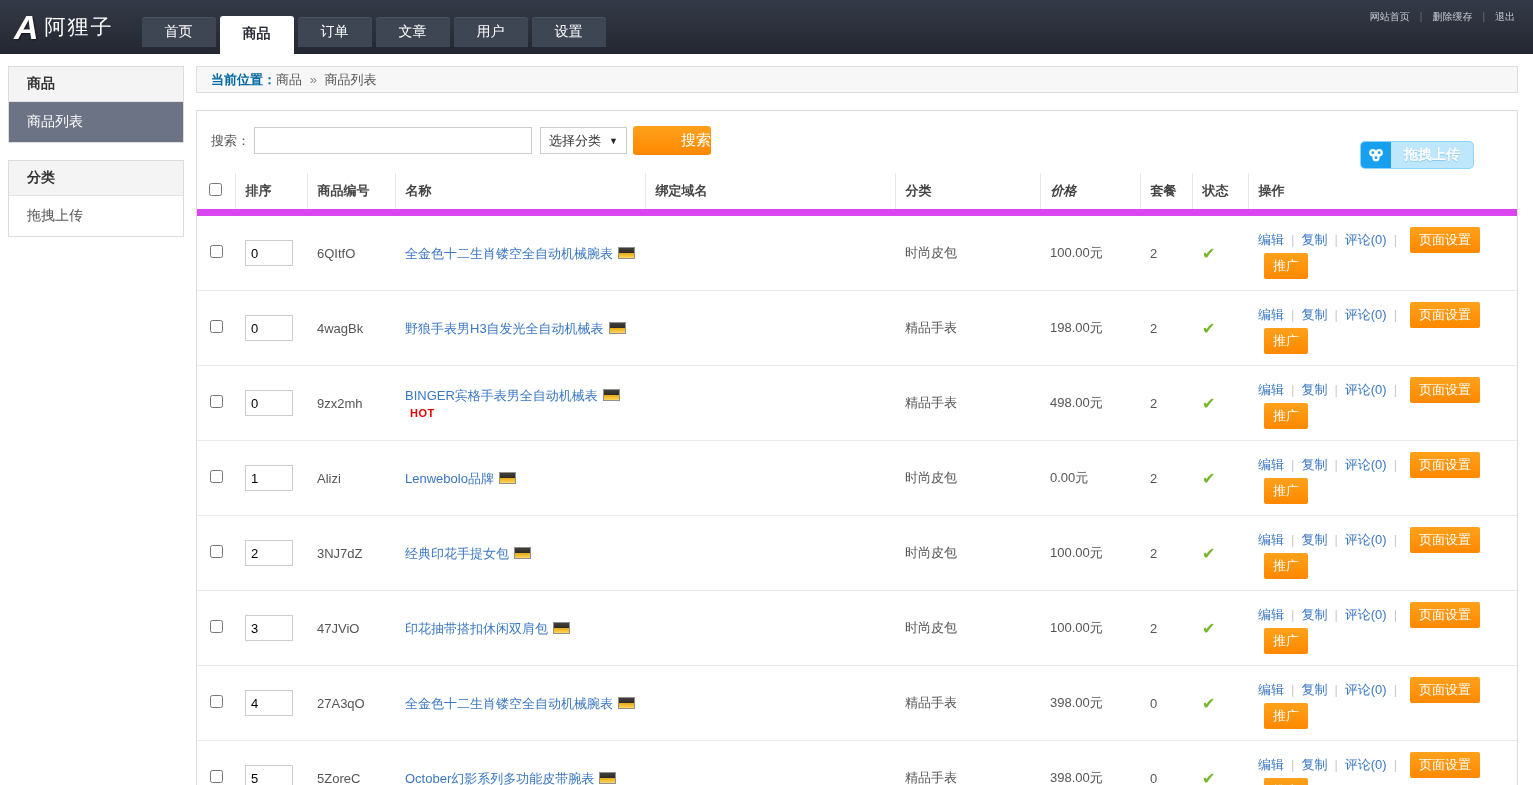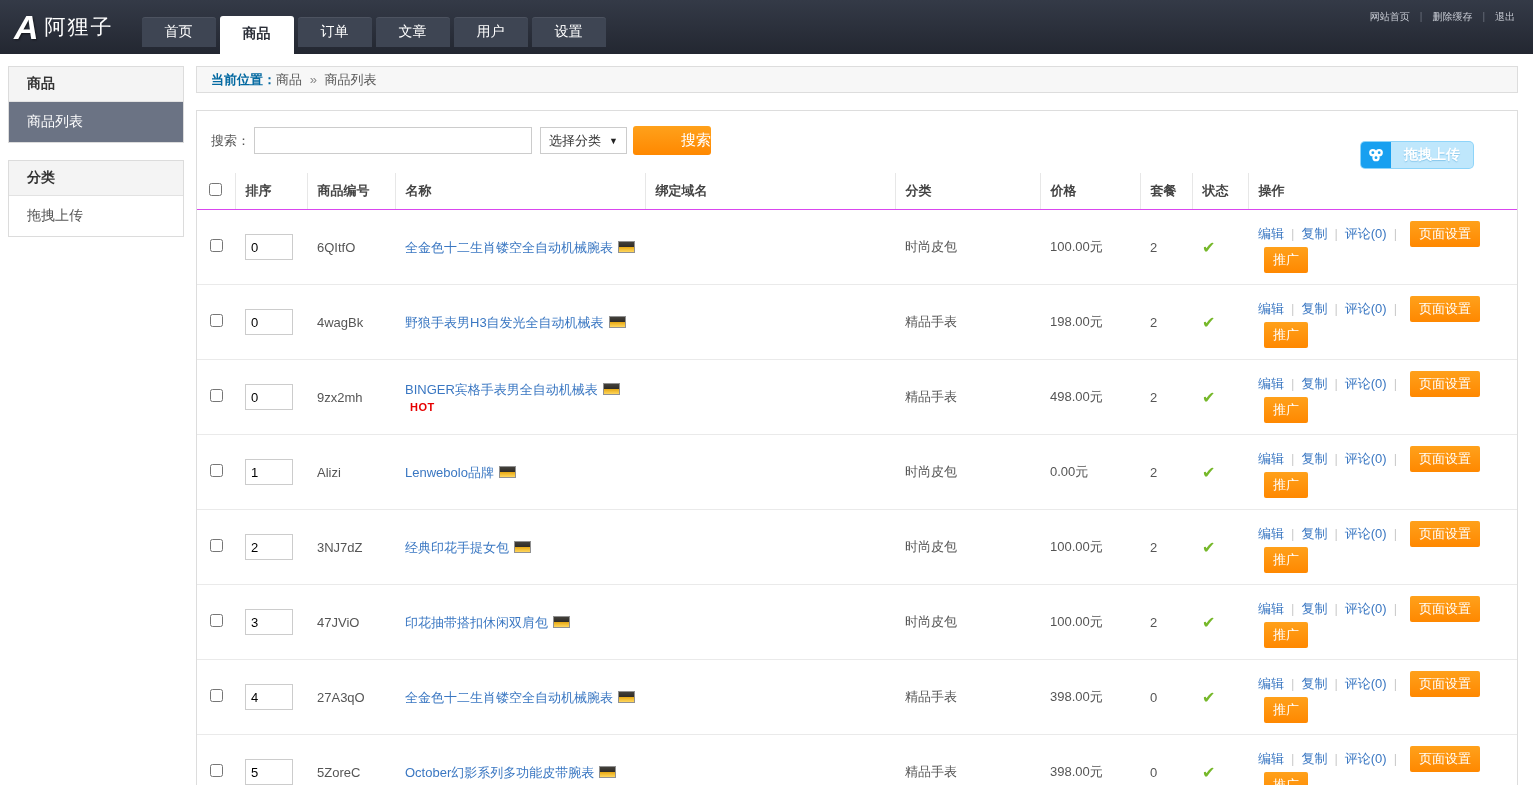--- a/index.html
+++ b/index.html
@@ -42,30 +42,30 @@
   .select-box { display:inline-flex; align-items:center; height:27px; border:1px solid #ccc; background:#fff; padding:0 8px; margin-left:8px; font-size:13px; color:#333; cursor:pointer; }
   .select-box .caret { font-size:9px; margin-left:8px; color:#222; }
   .btn-search { margin-left:6px; width:78px; height:29px; border:none; border-radius:3px; background:linear-gradient(#ffa11b,#ff8800); color:#fff; font-size:15px; cursor:pointer; font-family:inherit;text-align:right; }
 
   .upload-btn { position:absolute; top:31px; right:44px; display:flex; align-items:stretch; height:26px; border-radius:4px; cursor:pointer; box-shadow:0 0 0 1px #8ed4f9; background:#bfe7fc; }
   .upload-ic { width:30px; background:#18a0f0; border-radius:4px 0 0 4px; display:flex; align-items:center; justify-content:center; }
   .upload-label { padding:0 13px; display:flex; align-items:center; color:#fff; font-weight:bold; font-size:14px; text-shadow:0 1px 1px rgba(120,190,230,.8); }
 
   
   table { width:100%; border-collapse:collapse; margin-top:16px; table-layout:fixed; }
-  thead th { font-size:13px; color:#444; text-align:left; font-weight:bold; padding:9px 10px; border-bottom:1px solid #d946ef; border-right:1px solid #e7e7e7; }
+  thead th { font-size:13px; color:#444; text-align:left; font-weight:bold; padding:9px 10px; border-bottom:7px solid #d946ef; border-right:1px solid #e7e7e7; }
   thead th:last-child { border-right:none; }
   tbody td { font-size:13px; color:#555; padding:11px 10px; border-bottom:1px solid #eaeaea; vertical-align:middle; }
   .c-check, .h-check { width:38px; text-align:center; }
   .h-sort  { width:72px; }
   .h-code  { width:88px;margin-left:48px; }
   .h-name  { width:250px; }
   .h-domain{ width:250px; }
   .h-cat   { width:145px; }
-  .h-price { width:100px; }
+  .h-price { width:100px;font-style:italic; }
   .h-pkg   { width:52px; }
   .h-status{ width:56px; }
   .sort-input { width:48px; height:26px; border:1px solid #ccc; padding:0 5px; font-size:13px; outline:none; }
   .name-link { color:#3a77c2; text-decoration:none; cursor:pointer; line-height:19px; }
   .gold-icon { display:inline-block; width:17px; height:12px; vertical-align:-1px; margin-left:5px; border:1px solid #919191; background:linear-gradient(180deg,#43403a 0%,#2d2a25 52%,#e7a915 52%,#ffd75e 100%); }
   .hot { color:#e60000; font-weight:bold; font-size:11px; margin-left:5px; letter-spacing:.5px; }
   .check-ic { color:#76b82a; font-size:16px; font-weight:bold; }
   .c-actions a { color:#3a77c2; text-decoration:none; cursor:pointer; }
   .c-actions .pipe { color:#ccc; margin:0 7px; }
   .mini-btn { border:none; border-radius:2px; background:linear-gradient(#ffa11b,#ff8800); color:#fff; font-size:13px; padding:4px 9px; margin-left:6px; cursor:pointer; font-family:inherit; }

